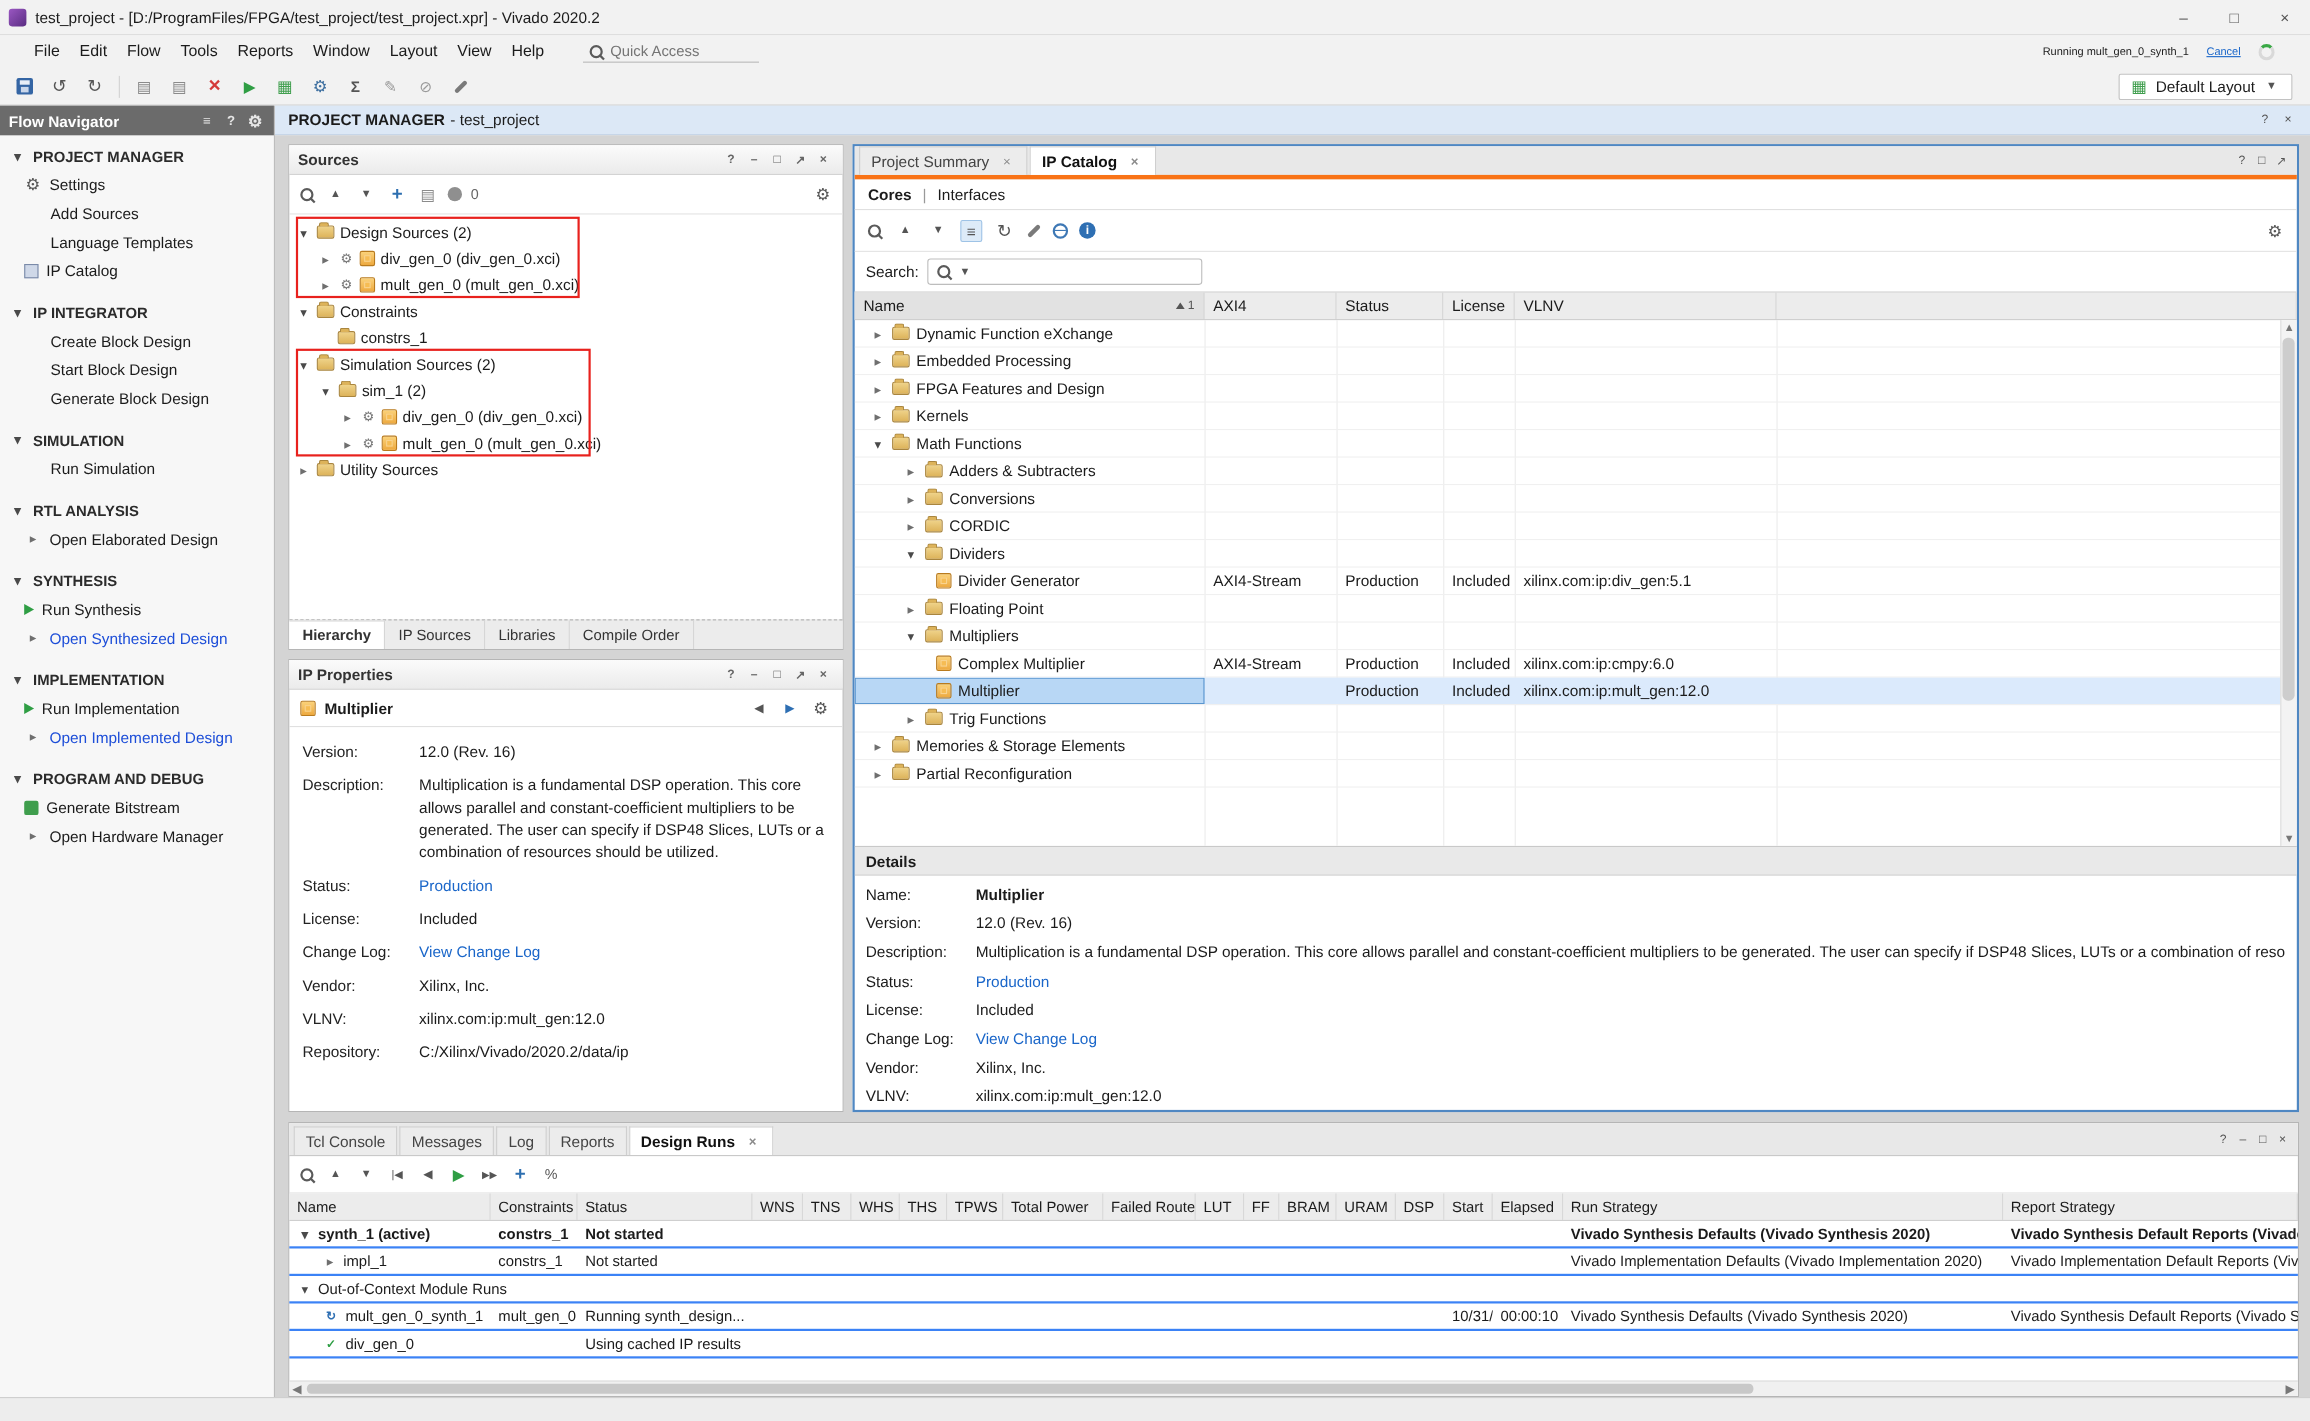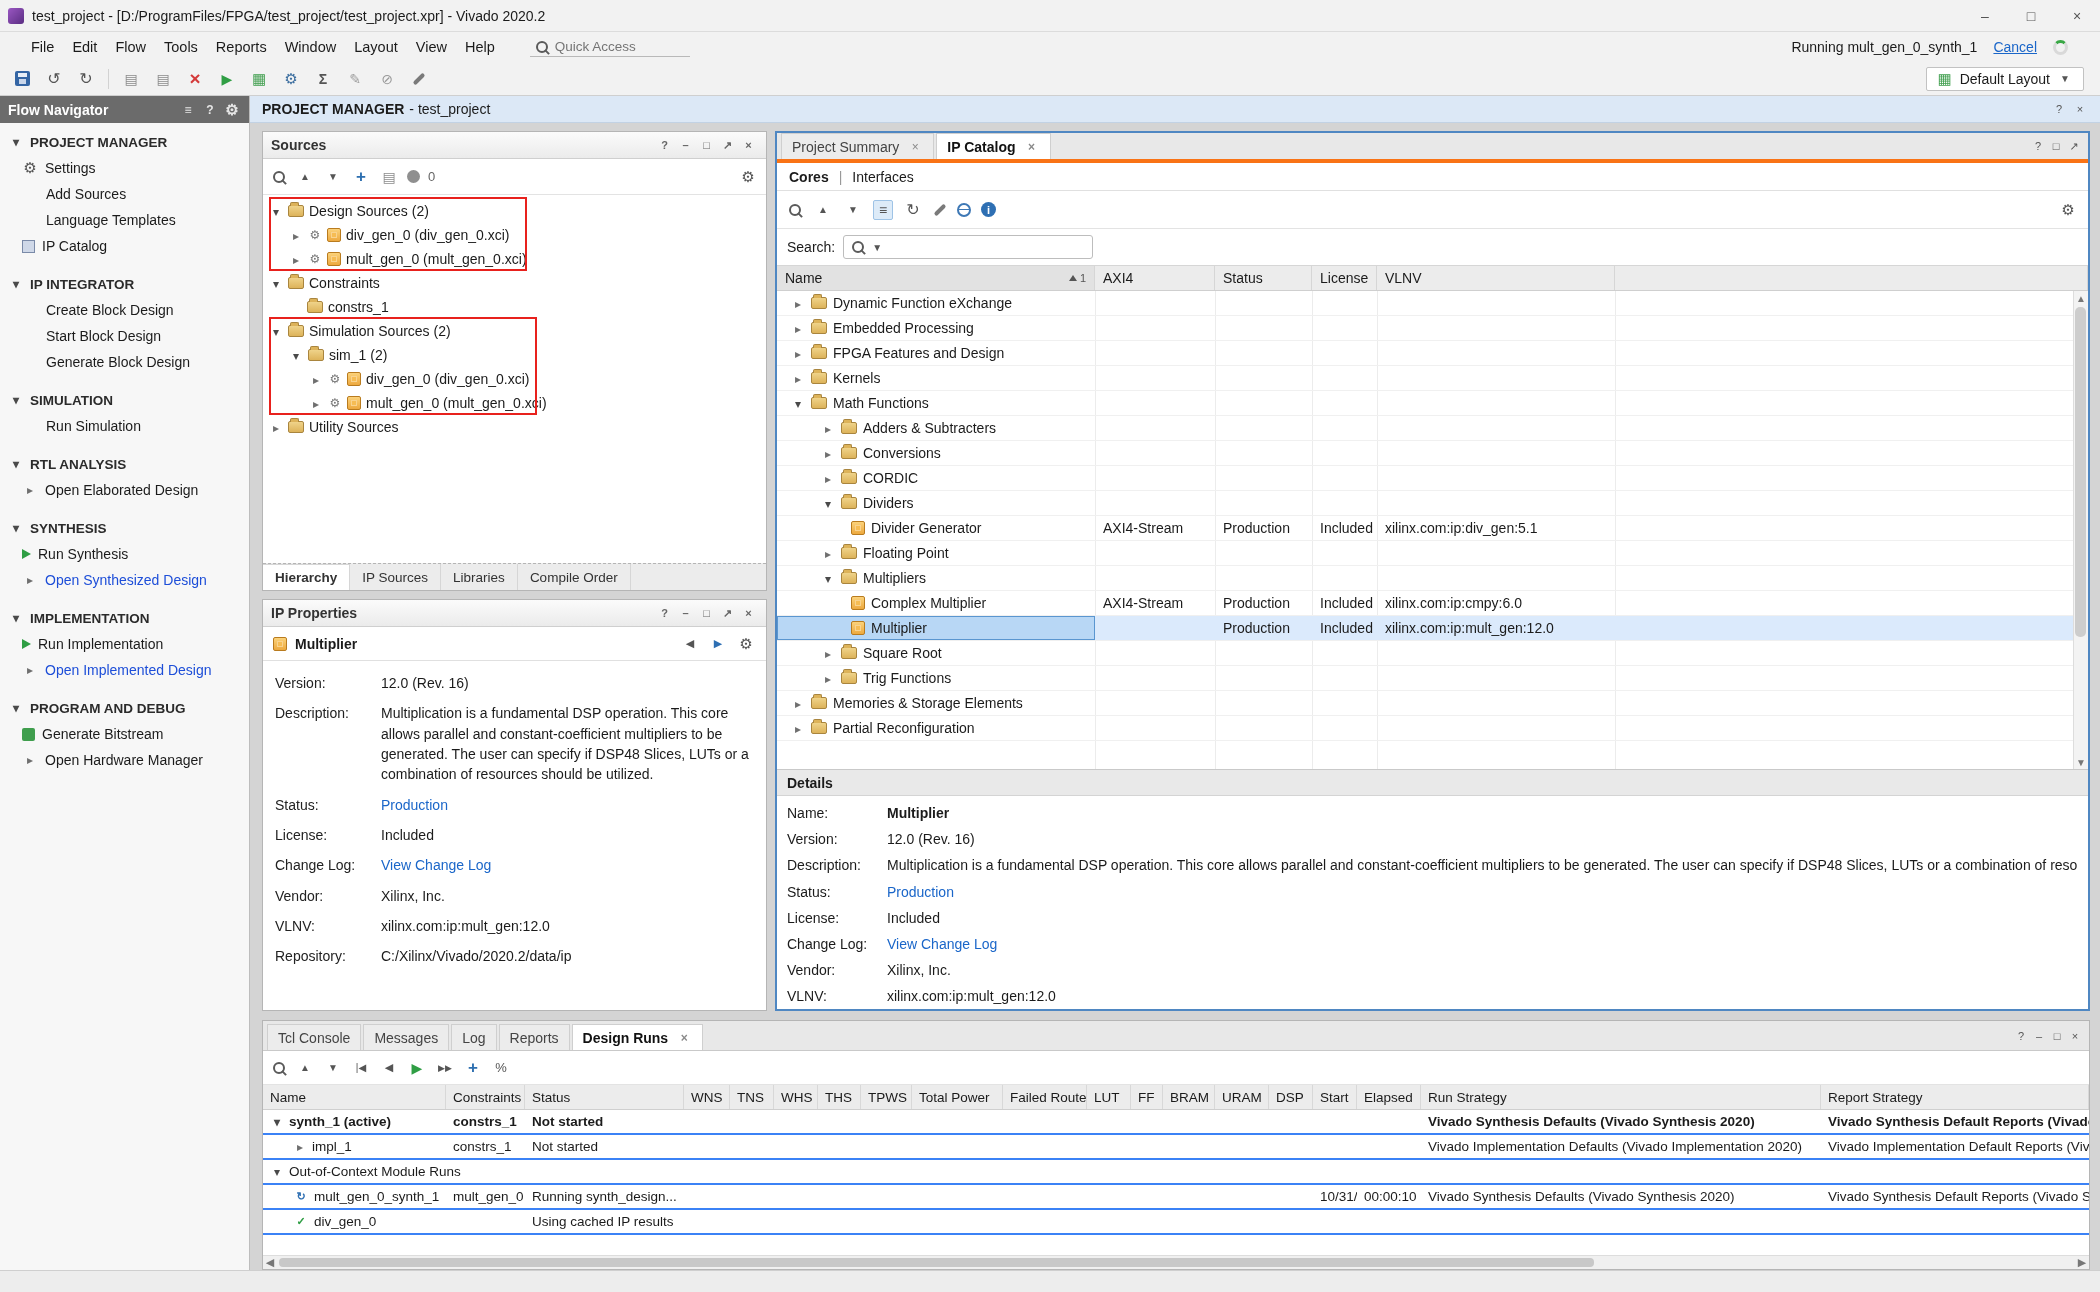--- a/index.html
+++ b/index.html
@@ -64,21 +64,21 @@
 
 
 .titlebar{height:32px;flex:none;background:#f2f2f2;border-bottom:1px solid #dcdcdc;display:flex;align-items:center;padding-left:8px;gap:8px;font-size:14px}
 .logo{width:16px;height:16px;border-radius:3px;background:linear-gradient(135deg,#9a57c2,#5a2d82);flex:none}
 .win-controls{margin-left:auto;display:flex;height:100%}
 .win-btn{width:46px;display:flex;align-items:center;justify-content:center;color:#333}
 .menubar{height:30px;flex:none;background:#f2f2f2;display:flex;align-items:center;padding:0 22px;font-size:14.5px}
 .menu-item{padding:3px 9px;border-radius:3px;cursor:default}
 .qa{display:flex;align-items:center;gap:5px;margin-left:26px;width:160px;border-bottom:1px solid #b9b9b9;padding:1px 4px}
 .qa input{border:none;outline:none;background:transparent;width:110px;font-family:"Liberation Sans",sans-serif;font-size:13.5px;color:#555}
-.mb-right{margin-left:auto;display:flex;align-items:center;gap:16px;padding-right:10px;font-size:14px}
+.mb-right{margin-left:auto;display:flex;align-items:center;gap:16px;padding-right:10px;font-size:10px}
 .link{color:#1a66c9}
 .cancel{color:#1a66c9;text-decoration:underline}
 .toolbar{height:34px;flex:none;background:#f2f2f2;border-bottom:1px solid #cfcfcf;display:flex;align-items:center;padding:0 8px;gap:4px}
 .tbtn{min-width:28px;height:27px;display:flex;align-items:center;justify-content:center;border-radius:3px}
 .tb-sep{width:1px;height:20px;background:#d2d2d2;margin:0 4px}
 .layout-box{margin-left:auto;margin-right:8px;display:flex;align-items:center;gap:7px;border:1px solid #c2c2c2;background:#fff;padding:3px 10px;font-size:14px;border-radius:2px}
 
 
 .main-row{flex:1;display:flex;min-height:0}
 .flow-nav{width:250px;flex:none;background:#f7f7f7;border-right:1px solid #bdbdbd;display:flex;flex-direction:column}
@@ -716,27 +716,20 @@
                   <div></div>
                   <div>Production</div>
                   <div>Included</div>
                   <div>xilinx.com:ip:mult_gen:12.0</div>
                   <div></div>
                 </div>
               <div class="crow cgrid i2">
                   <div class="cname">
                     <span class="chev ic-chevr"></span>
                     <span class="f"></span>
-                    <span>Square Root</span>
-                  </div>
-                </div>
-              <div class="crow cgrid i2">
-                  <div class="cname">
-                    <span class="chev ic-chevr"></span>
-                    <span class="f"></span>
                     <span>Trig Functions</span>
                   </div>
                 </div>
               <div class="crow cgrid i1">
                   <div class="cname">
                     <span class="chev ic-chevr"></span>
                     <span class="f"></span>
                     <span>Memories &amp; Storage Elements</span>
                   </div>
                 </div>

